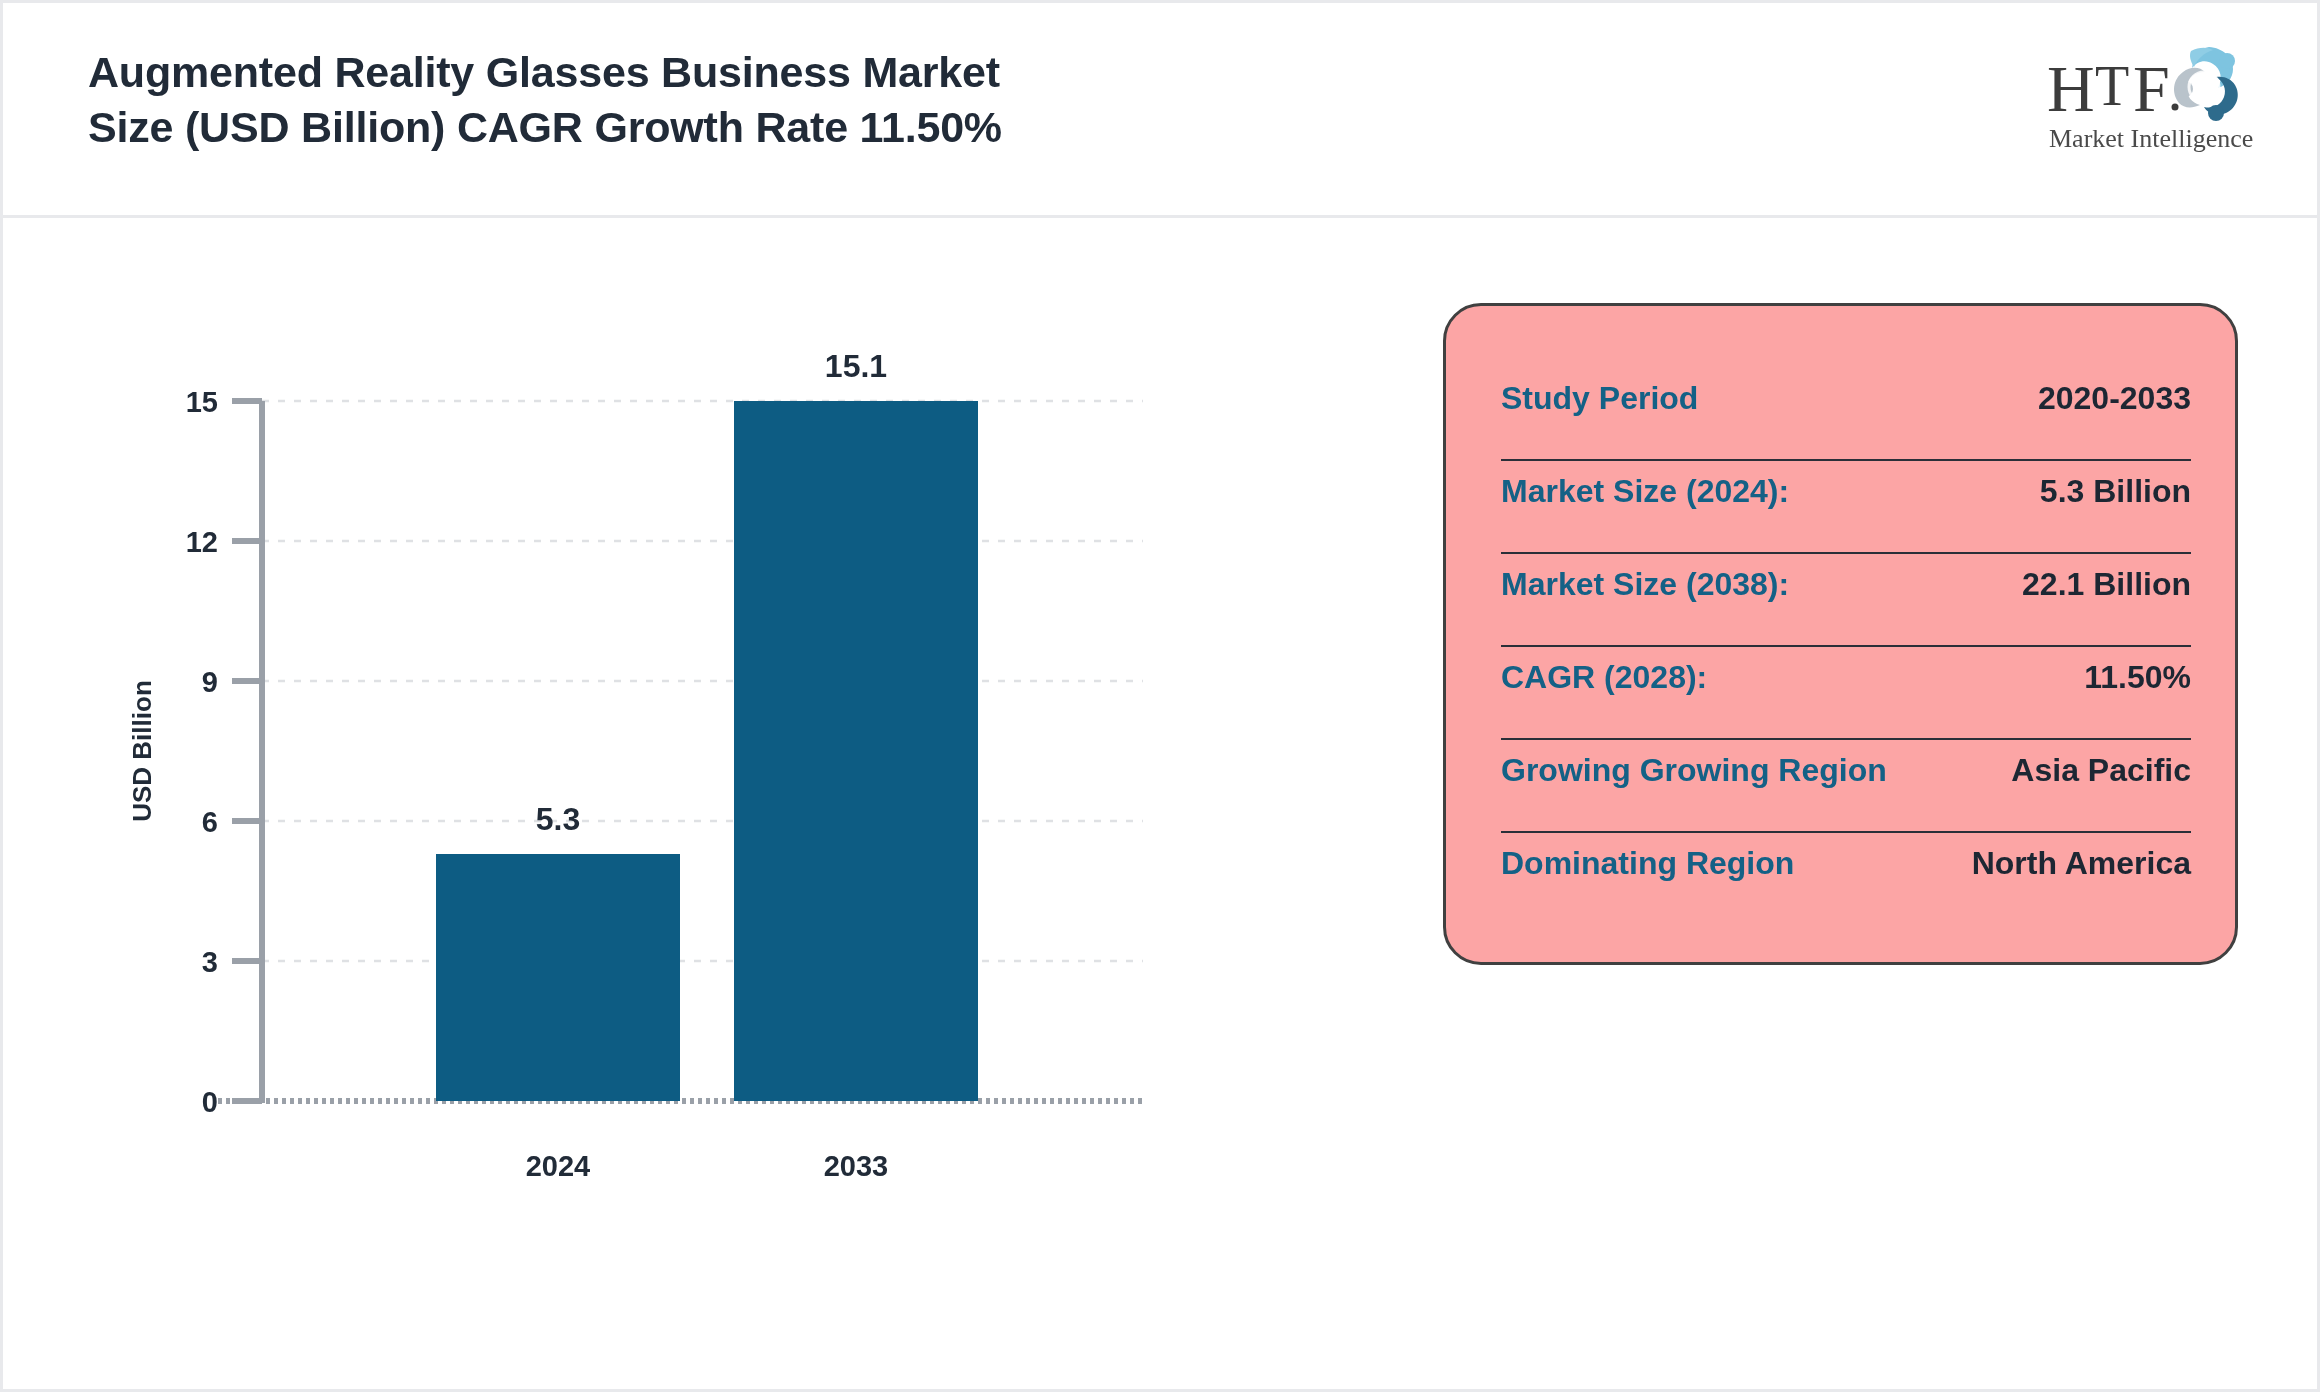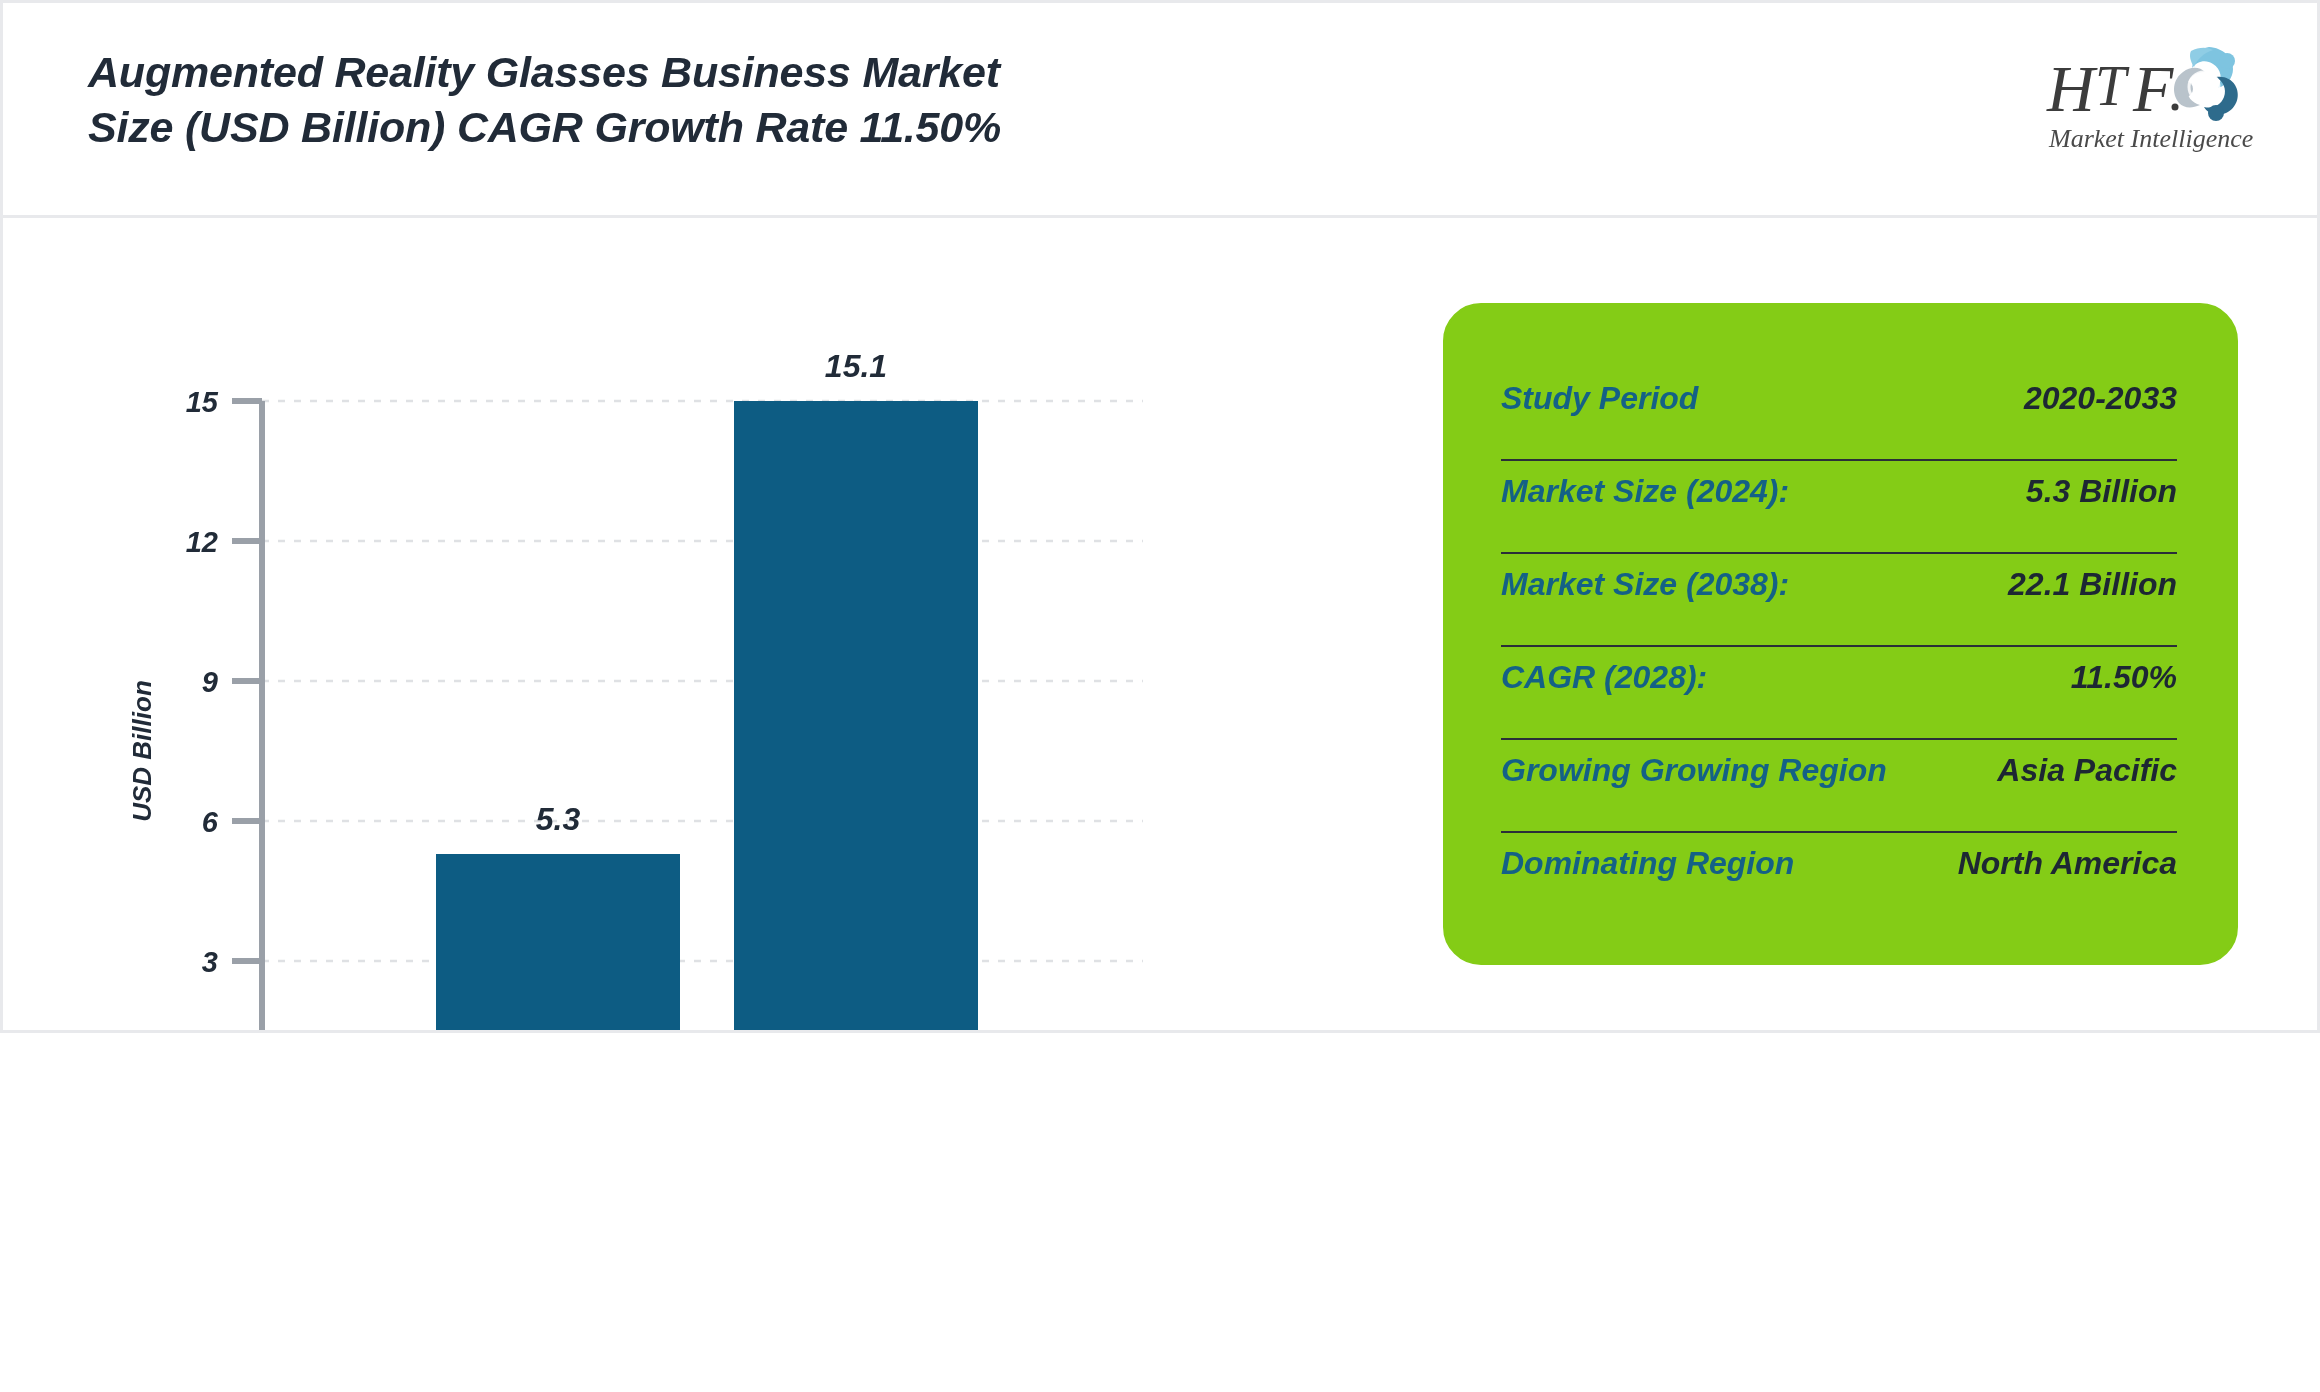--- a/index.html
+++ b/index.html
@@ -8,25 +8,24 @@
   html, body {
     width: 2320px;
     height: 1392px;
     background: #ffffff;
     font-family: "Liberation Sans", sans-serif;
   }
 
   #page {
     position: relative;
     width: 2320px;
-    height: 1033px;
+    height: 1392px;
     background: #ffffff;
     border: 3px solid #e8e9ec;
     overflow: hidden;
-    font-style: italic;
   }
 
   
   #header {
     position: absolute;
     left: 0; top: 0;
     width: 2320px;
     height: 215px;
     border-bottom: 3px solid #e8e9ec;
     background: #ffffff;
@@ -66,24 +65,24 @@
 
   #chart-svg { display: block; }
 
   
   #info-card {
     position: absolute;
     left: 1440px;
     top: 300px;
     width: 795px;
     height: 662px;
-    border: 3px solid #84cc16;
+    border: 3px solid #404040;
     border-radius: 38px;
-    background: #84cc16;
-    padding: 62px 58px 0 55px;
+    background: #fca5a5;
+    padding: 62px 44px 0 55px;
   }
 
   .info-row {
     display: flex;
     align-items: baseline;
     justify-content: space-between;
     height: 93px;
     padding-top: 12px;
     border-bottom: 2px solid #2a2f38;
   }

